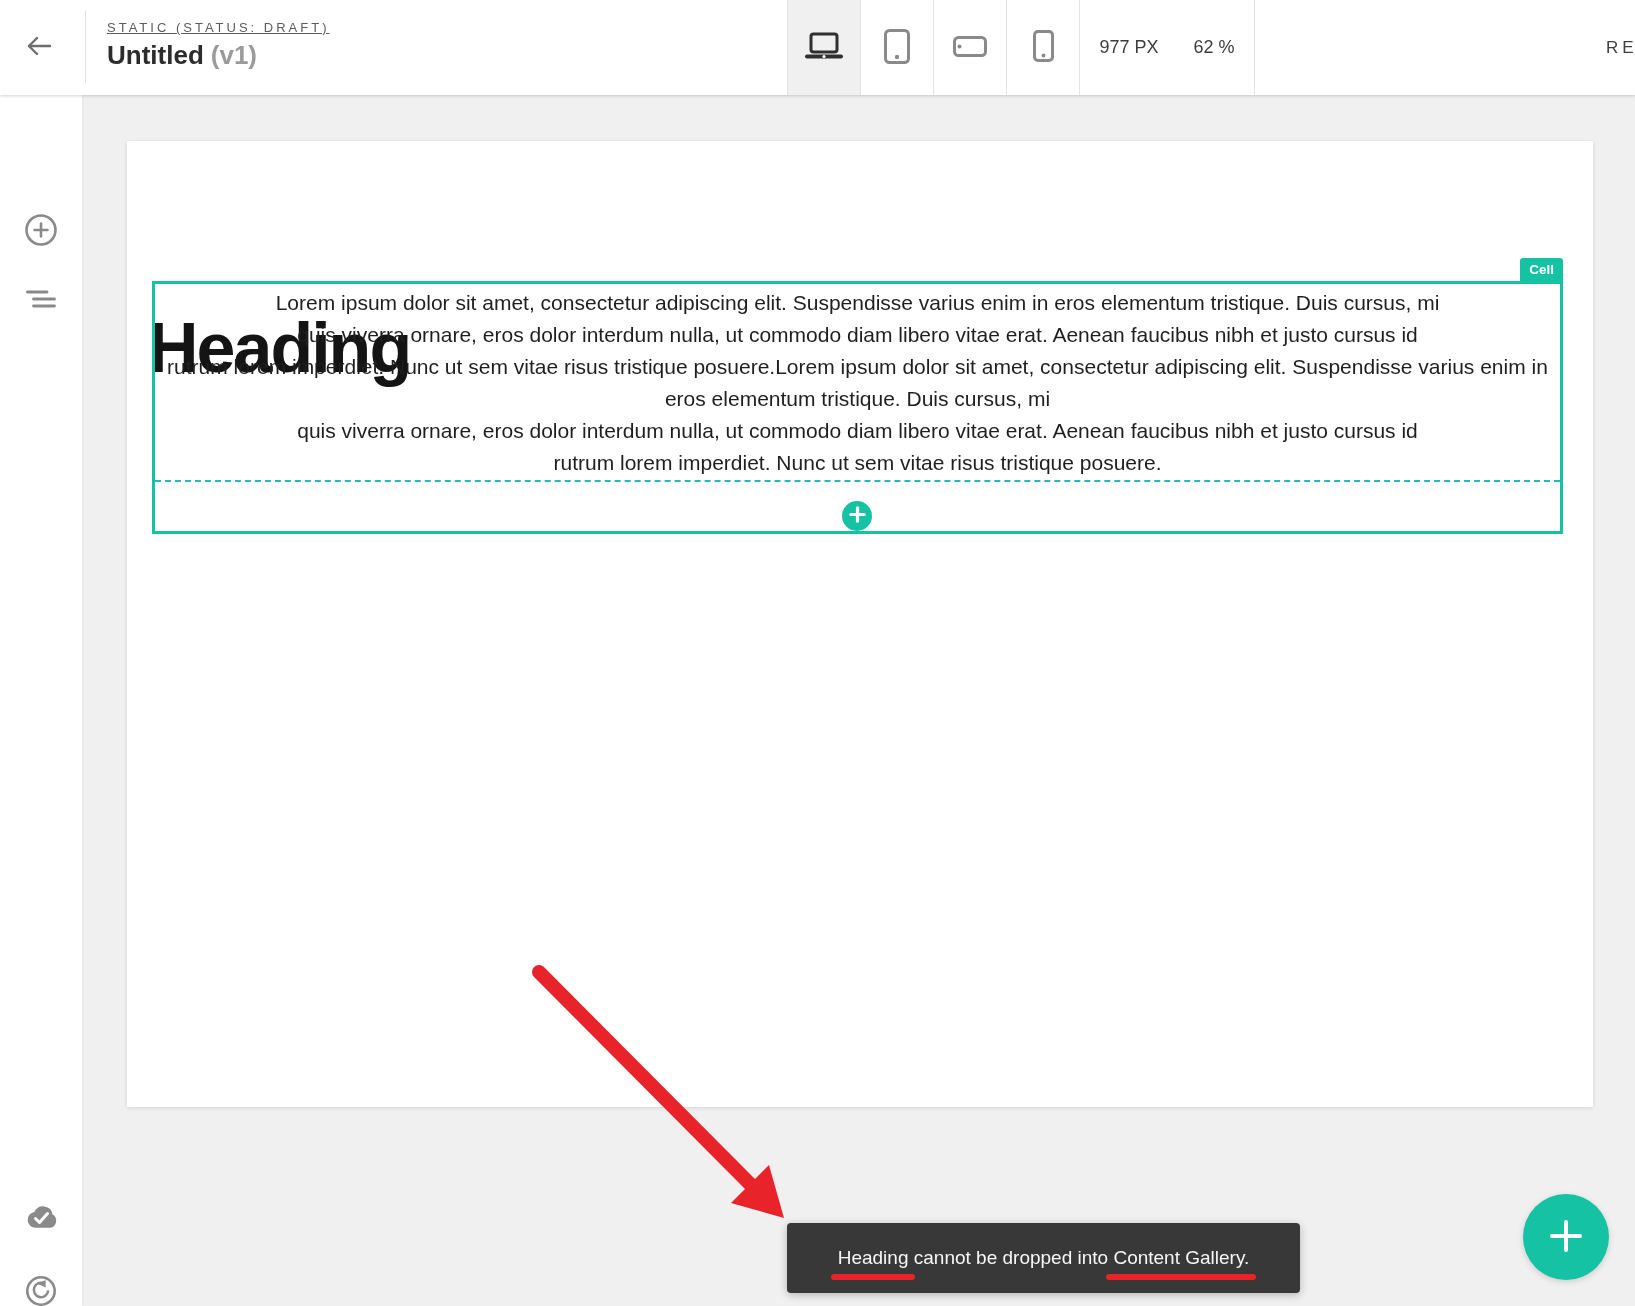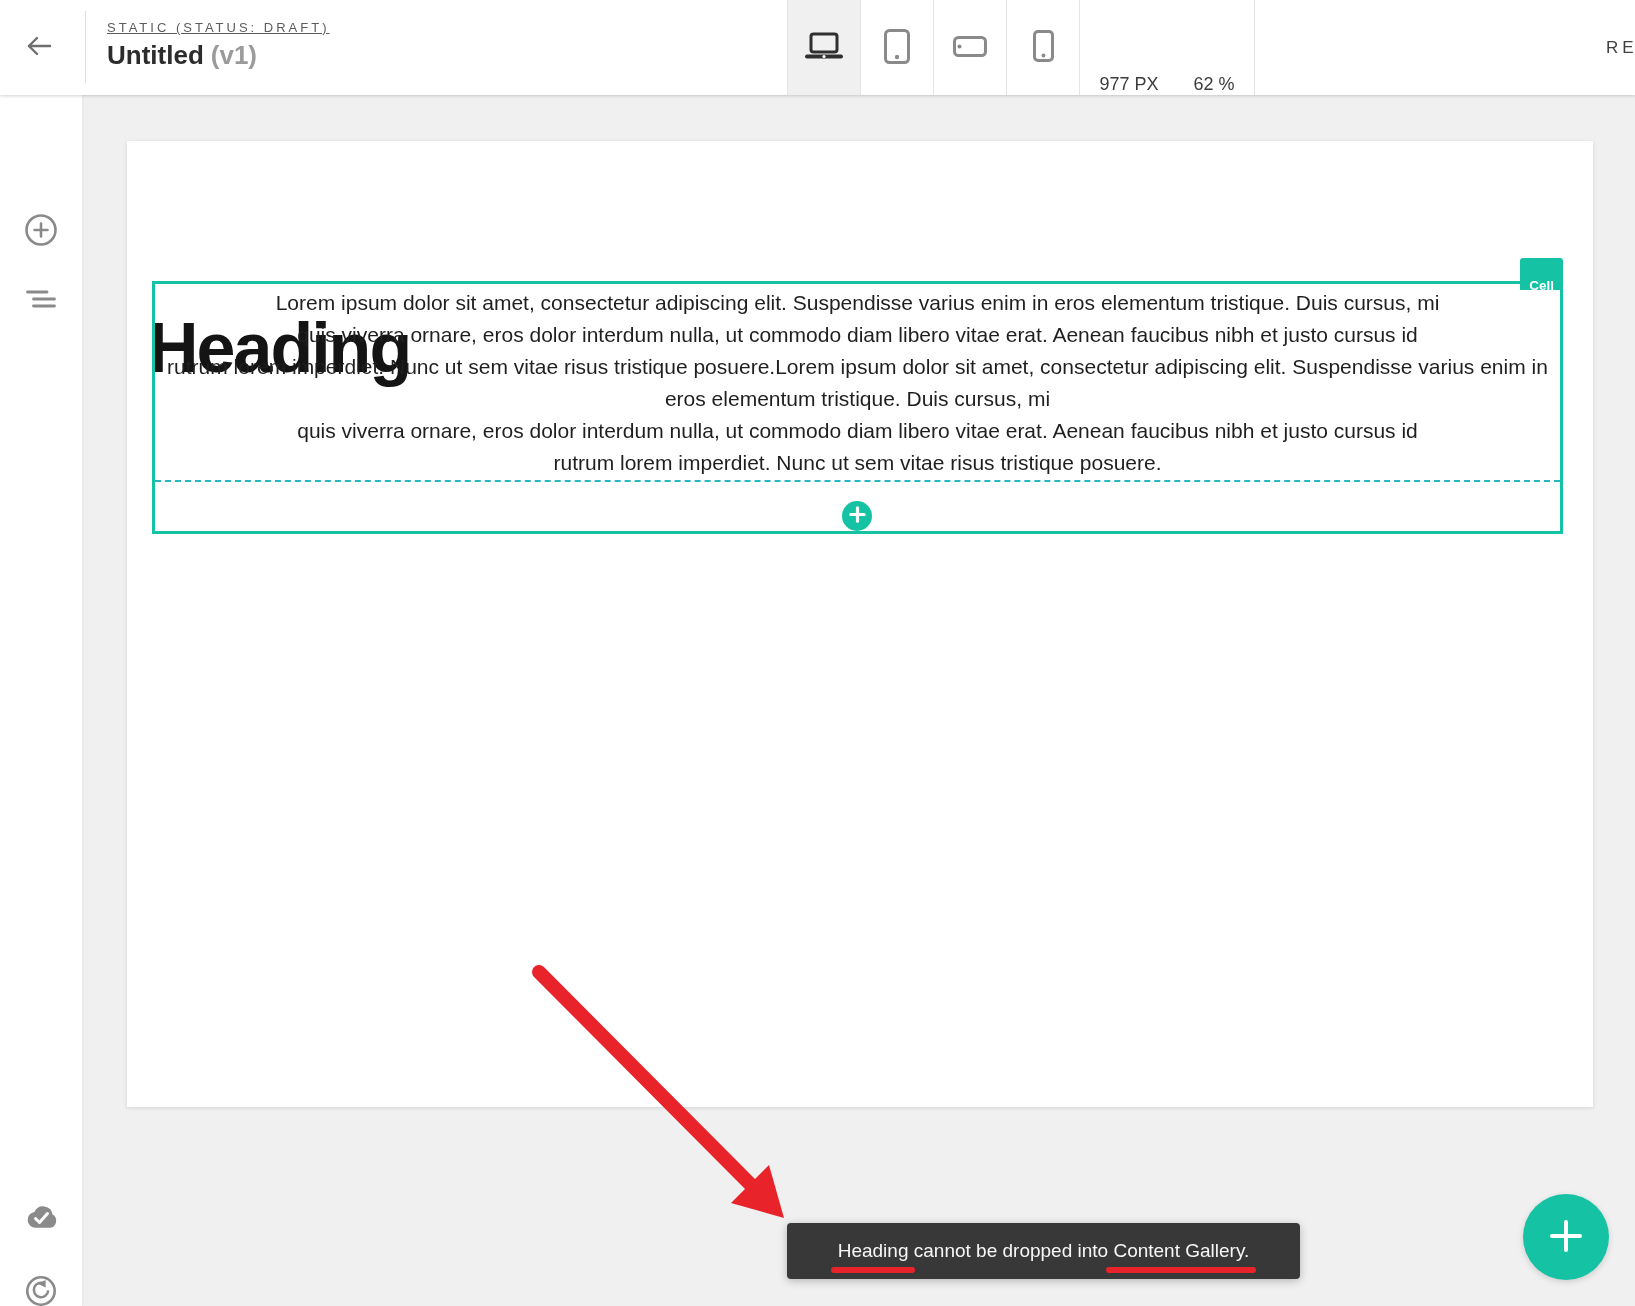--- a/index.html
+++ b/index.html
@@ -22,51 +22,51 @@
   .title-block{position:absolute;left:107px;top:20px;}
   .kicker{font-size:13px;letter-spacing:3px;color:#5c5c5c;text-decoration:underline;}
   .doc-title{margin-top:5px;font-size:26px;color:#2c2c2c;font-weight:bold;}
   .doc-version{color:#9b9b9b;margin-left:7px;}
   .device-group{position:absolute;left:787px;top:0;height:95px;display:flex;}
   .device-btn{width:73px;height:95px;border:none;background:#fff;border-left:1px solid var(--divider);
               display:flex;align-items:center;justify-content:center;cursor:pointer;}
   .device-btn.active{background:#f0f0f0;}
   .zoom-cell{position:absolute;left:1079px;top:0;width:176px;height:95px;
              border-left:1px solid var(--divider);border-right:1px solid var(--divider);
-             display:flex;align-items:flex-end;justify-content:center;gap:35px;
+             display:flex;align-items:center;justify-content:center;gap:35px;
              font-size:18px;color:#3c3c3c;}
   .review-btn{position:absolute;left:1606px;top:0;height:95px;border:none;background:none;
               display:flex;align-items:center;font-size:17px;letter-spacing:4px;color:#3f3f3f;
               white-space:nowrap;cursor:pointer;}
 
   
   .sidebar{position:absolute;left:0;top:95px;width:82px;height:1211px;background:#fff;
            box-shadow:1px 0 2px rgba(0,0,0,.05);z-index:10;}
   .side-btn{position:absolute;left:24px;width:34px;height:34px;border:none;background:none;
             display:flex;align-items:center;justify-content:center;cursor:pointer;}
 
   
   .page-card{position:absolute;left:127px;top:141px;width:1466px;height:966px;background:#fff;
              box-shadow:0 1px 4px rgba(0,0,0,.12);}
   .page-heading{position:absolute;left:21px;top:172px;font-size:70px;font-weight:700;
                 letter-spacing:-2px;color:#141414;line-height:1;cursor:pointer;}
   .cell{position:absolute;left:25px;top:140px;width:1411px;height:253px;
         border:3px solid var(--teal);cursor:pointer;}
-  .cell-badge{position:absolute;top:-26px;right:-3px;height:23px;line-height:23px;padding:16px 9px;
+  .cell-badge{position:absolute;top:-26px;right:-3px;height:23px;line-height:23px;padding:0 9px;
               background:var(--teal);color:#fff;font-size:13.5px;font-weight:700;
               border-radius:3px 3px 0 0;}
   .cell-text{position:absolute;left:2px;top:3px;right:2px;font-size:21px;line-height:32px;
              color:#1f1f1f;white-space:pre-line;text-align:center;}
   .cell-dashed{position:absolute;left:0;right:0;top:196px;border-top:2px dashed var(--dashed);}
   .cell-add-btn{position:absolute;left:687px;top:217px;width:30px;height:30px;border-radius:50%;
                 border:none;background:var(--teal);display:flex;align-items:center;justify-content:center;
                 cursor:pointer;}
 
   
-  .toast{position:absolute;left:787px;top:1223px;width:513px;height:56px;background:#383838;
+  .toast{position:absolute;left:787px;top:1223px;width:513px;height:70px;background:#383838;
          border-radius:4px;display:flex;align-items:center;justify-content:center;
          box-shadow:0 2px 8px rgba(0,0,0,.25);z-index:30;}
   .toast-text{font-size:19px;color:#f7f7f7;white-space:pre;}
   .ul-wrap{position:relative;display:inline-block;}
   .redline{position:absolute;left:-7px;right:-7px;bottom:-11px;height:6px;border-radius:3px;
            background:var(--red);}
 
   
   .fab{position:absolute;left:1523px;top:1194px;width:86px;height:86px;border-radius:50%;
        border:none;background:var(--teal);display:flex;align-items:center;justify-content:center;

